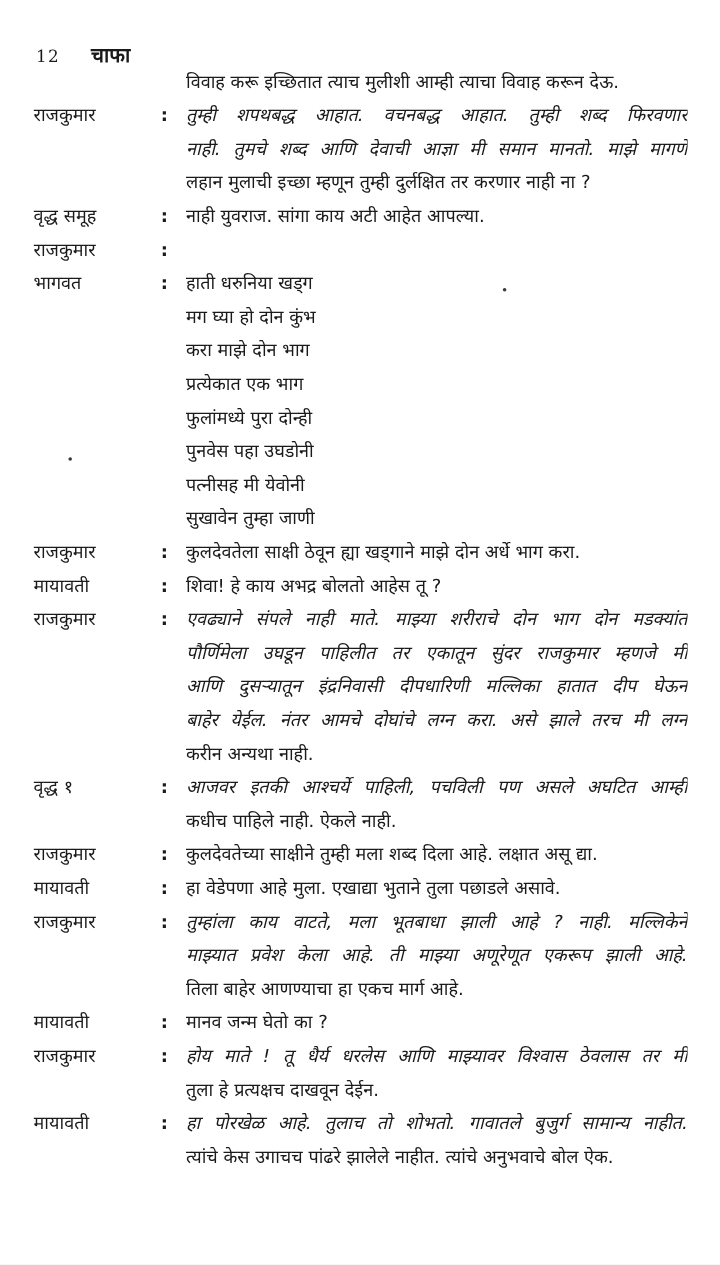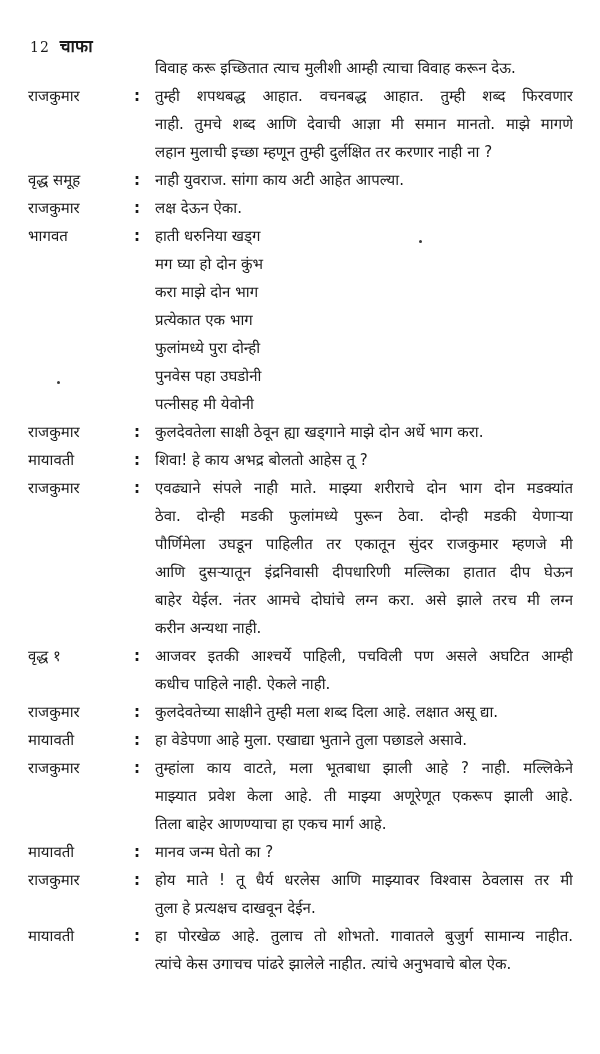--- a/index.html
+++ b/index.html
@@ -24,21 +24,21 @@
     white-space: nowrap;
   }
   .pageno {
     font-family: "DejaVu Serif", serif;
     font-size: 14px;
     letter-spacing: 1px;
   }
   .booktitle {
     font-size: 17px;
     font-weight: bold;
-    margin-left: 10px;
+    margin-left: 26px;
   }
   .dialogue {
     position: absolute;
     left: 28px;
     top: 54px;
     width: 545px;
   }
   .entry {
     display: flex;
     align-items: flex-start;
@@ -62,20 +62,21 @@
   }
   .line {
     font-size: 15px;
     line-height: 28px;
     height: 28px;
     overflow: hidden;
   }
   .fill {
     text-align: justify;
     text-align-last: justify;
+    font-style: italic;
   }
   .verse {
   }
   .artifact {
     position: absolute;
     width: 3px;
     height: 3px;
     border-radius: 50%;
     background: #3a3a3a;
   }
@@ -112,36 +113,34 @@
     <div class="speaker">वृद्ध समूह</div>
     <div class="colon">:</div>
     <div class="speech">
           <div class="line">नाही युवराज. सांगा काय अटी आहेत आपल्या.</div>
         </div>
   </div>
 
   <div class="entry">
     <div class="speaker">राजकुमार</div>
     <div class="colon">:</div>
-    <div class="speech">
-          <div class="line">लक्ष देऊन ऐका.</div>
-        </div>
   </div>
 
   <div class="entry">
     <div class="speaker">भागवत</div>
     <div class="colon">:</div>
     <div class="speech">
           <div class="line verse">हाती धरुनिया खड्ग</div>
           <div class="line verse">मग घ्या हो दोन कुंभ</div>
           <div class="line verse">करा माझे दोन भाग</div>
           <div class="line verse">प्रत्येकात एक भाग</div>
           <div class="line verse">फुलांमध्ये पुरा दोन्ही</div>
           <div class="line verse">पुनवेस पहा उघडोनी</div>
           <div class="line verse">पत्नीसह मी येवोनी</div>
+          <div class="line verse">सुखावेन तुम्हा जाणी</div>
         </div>
   </div>
 
   <div class="entry">
     <div class="speaker">राजकुमार</div>
     <div class="colon">:</div>
     <div class="speech">
           <div class="line">कुलदेवतेला साक्षी ठेवून ह्या खड्गाने माझे दोन अर्धे भाग करा.</div>
         </div>
   </div>
@@ -152,21 +151,20 @@
     <div class="speech">
           <div class="line">शिवा! हे काय अभद्र बोलतो आहेस तू ?</div>
         </div>
   </div>
 
   <div class="entry">
     <div class="speaker">राजकुमार</div>
     <div class="colon">:</div>
     <div class="speech">
           <div class="line fill">एवढ्याने संपले नाही माते. माझ्या शरीराचे दोन भाग दोन मडक्यांत</div>
-          <div class="line fill">ठेवा. दोन्ही मडकी फुलांमध्ये पुरून ठेवा. दोन्ही मडकी येणाऱ्या</div>
           <div class="line fill">पौर्णिमेला उघडून पाहिलीत तर एकातून सुंदर राजकुमार म्हणजे मी</div>
           <div class="line fill">आणि दुसऱ्यातून इंद्रनिवासी दीपधारिणी मल्लिका हातात दीप घेऊन</div>
           <div class="line fill">बाहेर येईल. नंतर आमचे दोघांचे लग्न करा. असे झाले तरच मी लग्न</div>
           <div class="line">करीन अन्यथा नाही.</div>
         </div>
   </div>
 
   <div class="entry">
     <div class="speaker">वृद्ध १</div>
     <div class="colon">:</div>

